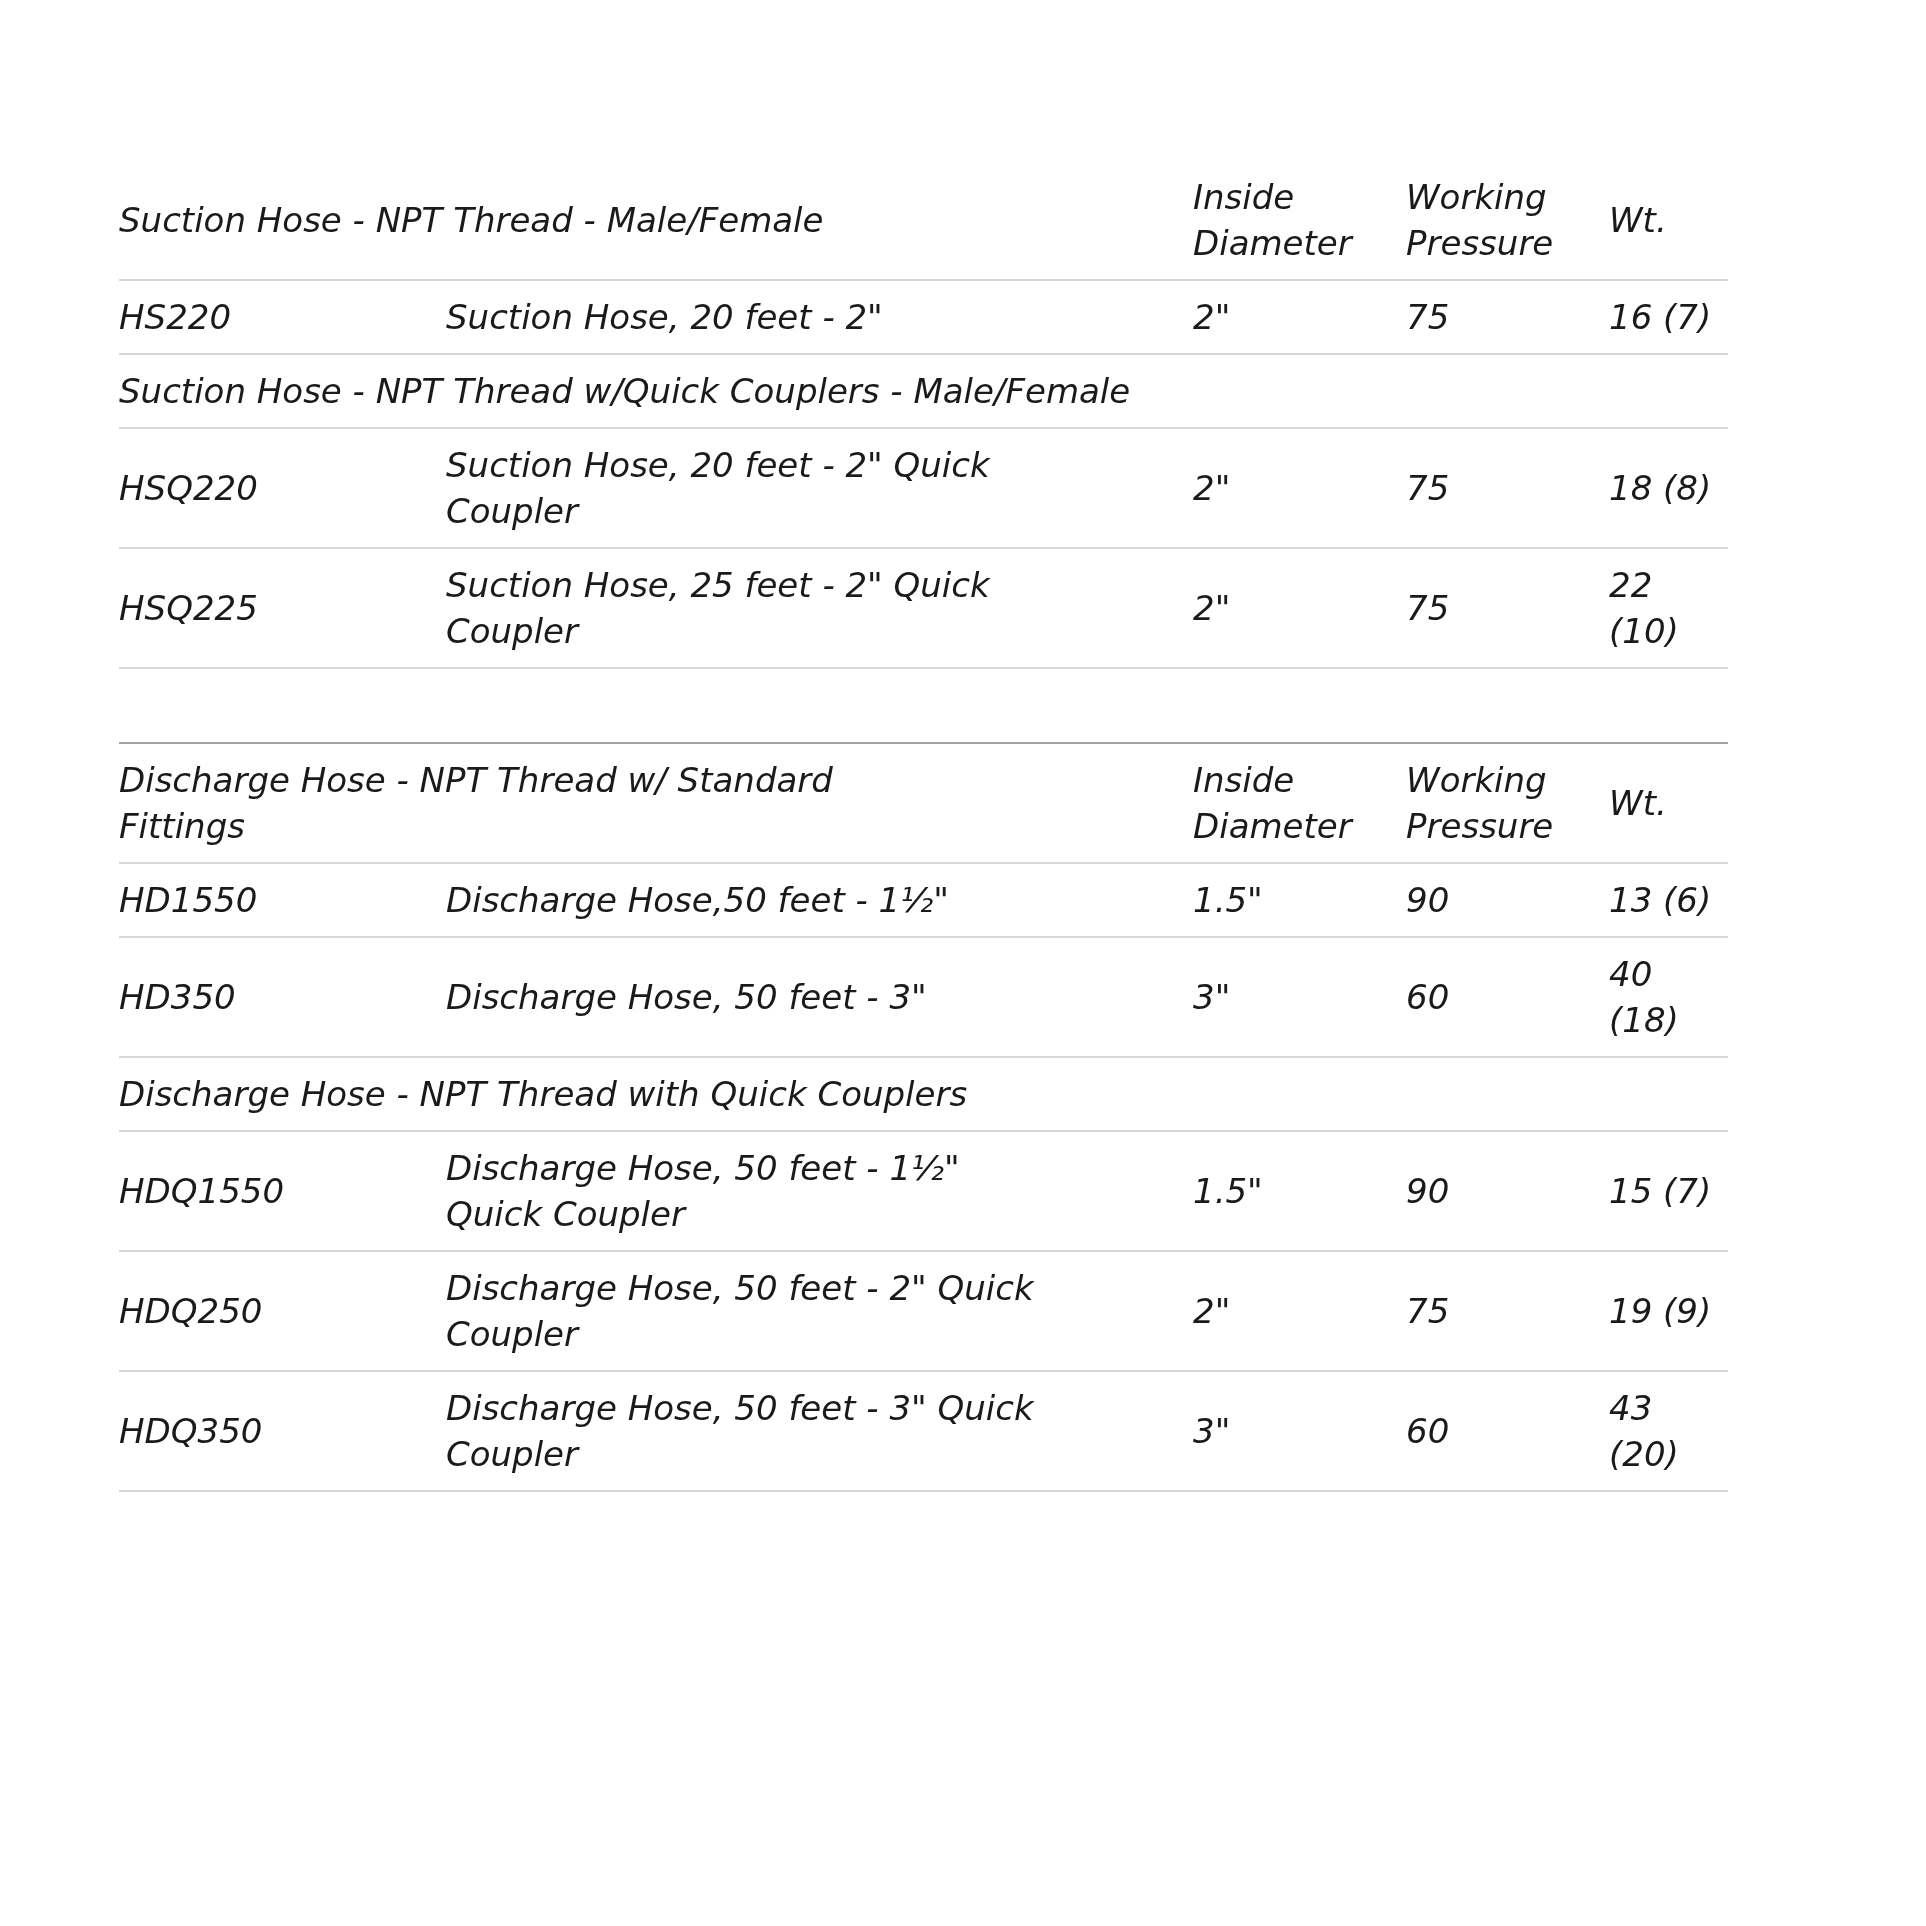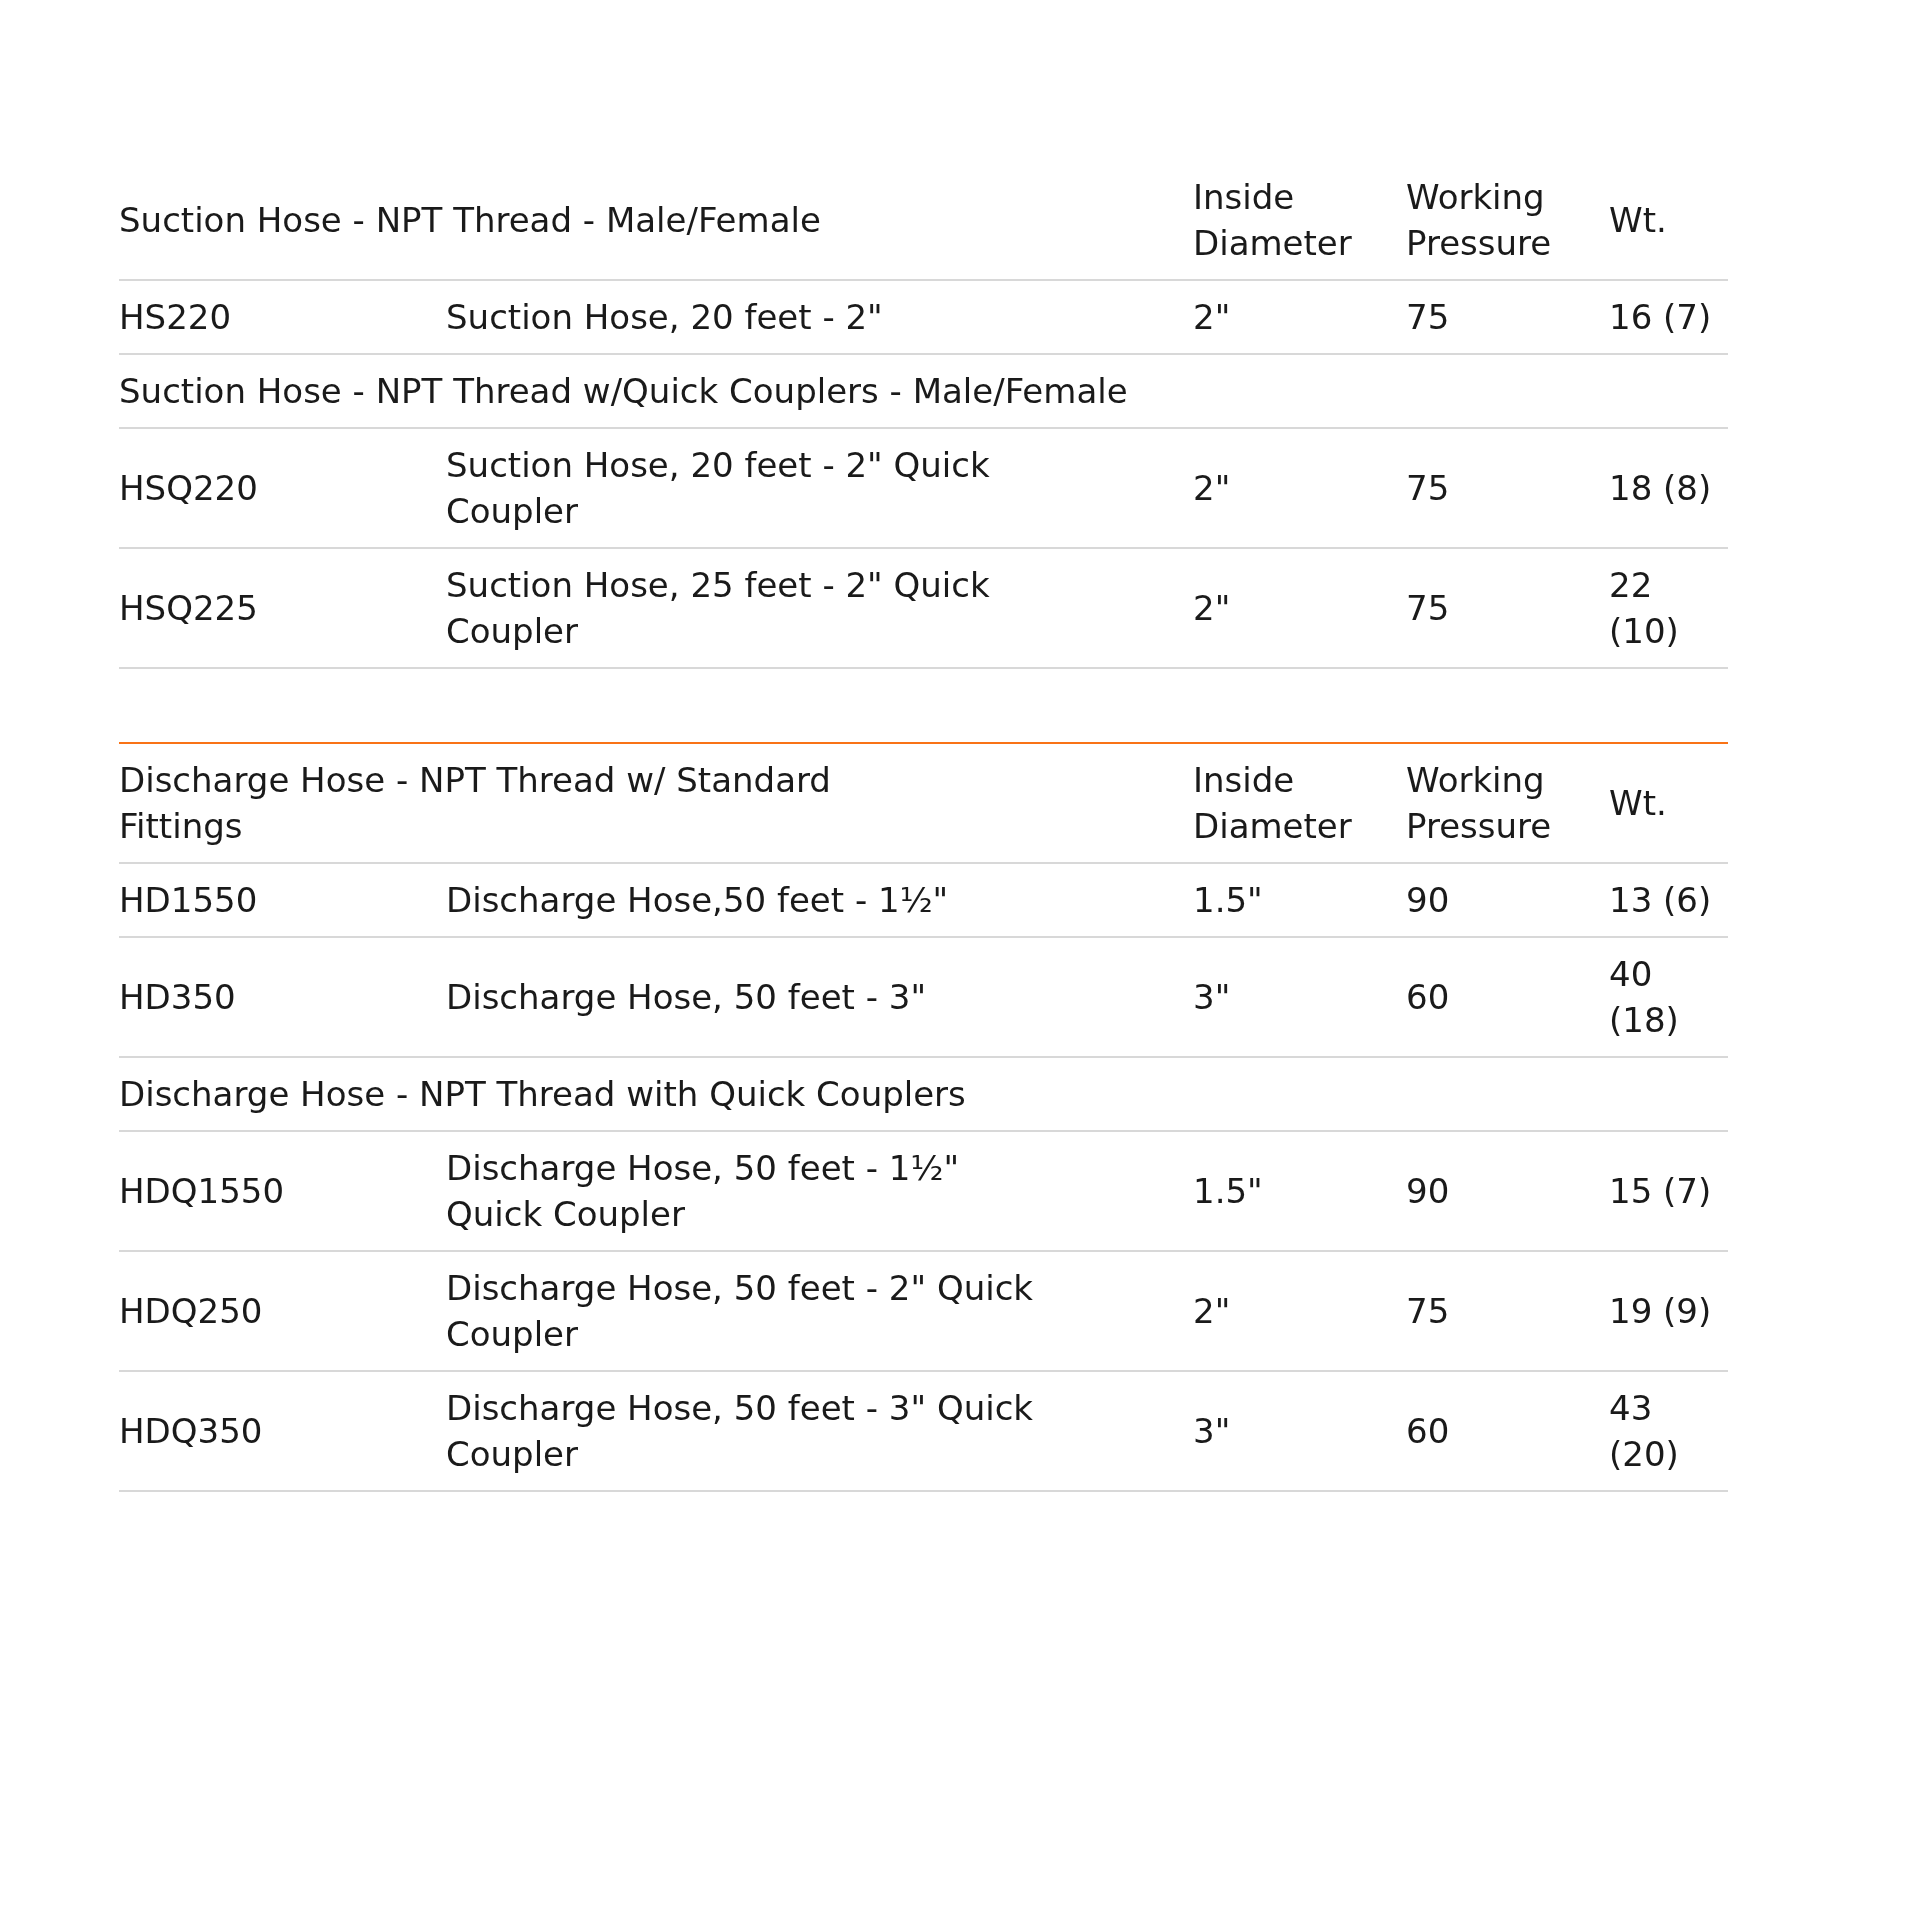--- a/index.html
+++ b/index.html
@@ -14,24 +14,25 @@
     color: #1a1a1a;
   }
   .content {
     padding-top: 161px;
     padding-left: 119px;
   }
   table.spec-table {
     border-collapse: collapse;
     table-layout: fixed;
     width: 1609px;
+    font-style: italic;
   }
   table.spec-table.second {
     margin-top: 73px;
-    border-top: 2px solid #f97316;
+    border-top: 2px solid #a3a3a3;
   }
   th, td {
     font-weight: normal;
     text-align: left;
     vertical-align: middle;
     padding: 13px 40px 13px 0;
     border-bottom: 2px solid #d8d8d8;
     white-space: pre-line;
     overflow: hidden;
   }

